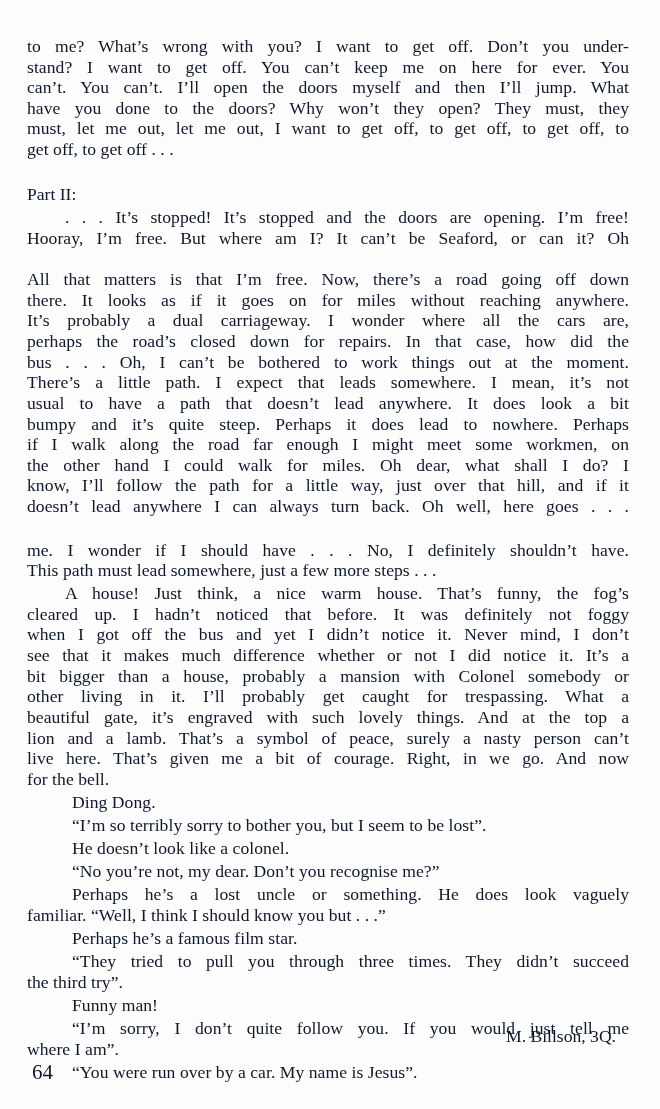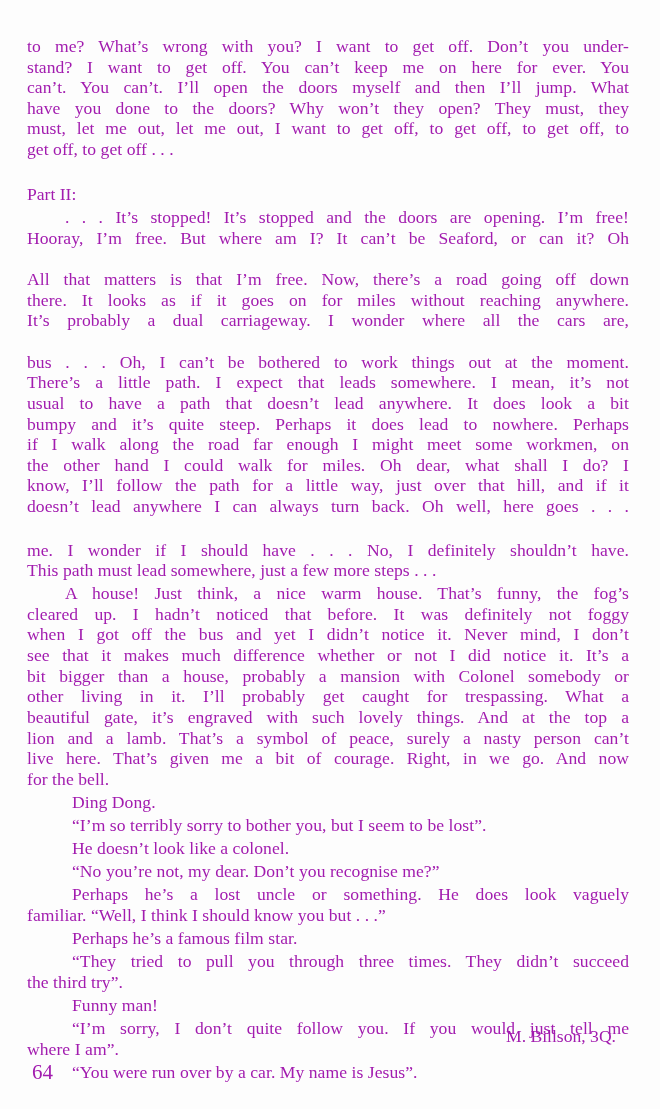--- a/index.html
+++ b/index.html
@@ -1,21 +1,21 @@
 <!DOCTYPE html>
 <html><head>
 <meta charset="utf-8">
 <style>
   html, body { margin: 0; padding: 0; background: #ffffff; }
   body { width: 660px; height: 1109px; position: relative; overflow: hidden; }
   .page {
     position: absolute; left: 0; top: 0; width: 660px; height: 1109px;
     background: #fdfdfd;
     font-family: "Liberation Serif", "DejaVu Serif", serif;
-    color: #a21caf;
+    color: #0f172a;
   }
   .line {
     position: absolute;
     left: 27px;
     width: 602px;
     height: 21px;
     font-size: 17.6px;
     line-height: 21px;
     white-space: nowrap;
     text-align: justify;
@@ -50,20 +50,21 @@
   <div class="line" style="top:118px">must, let me out, let me out, I want to get off, to get off, to get off, to</div>
   <div class="line last" style="top:139px">get off, to get off  . . .</div>
 
   <div class="heading">Part II:</div>
 
   <div class="line indent" style="top:207px">. . . It’s stopped!  It’s stopped and the doors are opening.  I’m free!</div>
   <div class="line" style="top:228px">Hooray, I’m free.  But where am I?  It can’t be Seaford, or can it?  Oh</div>
   <div class="line" style="top:290px">there.  It looks as if it goes on for miles without reaching anywhere.</div>
   <div class="line" style="top:269px">All that matters is that I’m free.  Now, there’s a road going off down</div>
   <div class="line" style="top:310px">It’s probably a dual carriageway.  I wonder where all the cars are,</div>
+  <div class="line" style="top:331px">perhaps the road’s closed down for repairs.  In that case, how did the</div>
   <div class="line" style="top:352px">bus . . . Oh, I can’t be bothered to work things out at the moment.</div>
   <div class="line" style="top:372px">There’s a little path.  I expect that leads somewhere.  I mean, it’s not</div>
   <div class="line" style="top:393px">usual to have a path that doesn’t lead anywhere.  It does look a bit</div>
   <div class="line" style="top:414px">bumpy and it’s quite steep.  Perhaps it does lead to nowhere.  Perhaps</div>
   <div class="line" style="top:434px">if I walk along the road far enough I might meet some workmen, on</div>
   <div class="line" style="top:455px">the other hand I could walk for miles.  Oh dear, what shall I do?  I</div>
   <div class="line" style="top:475px">know, I’ll follow the path for a little way, just over that hill, and if it</div>
   <div class="line" style="top:496px">doesn’t lead anywhere I can always turn back.  Oh well, here goes  . . .</div>
 
   <div class="line" style="top:540px">me.  I wonder if I should have  . . .  No, I definitely shouldn’t have.</div>

